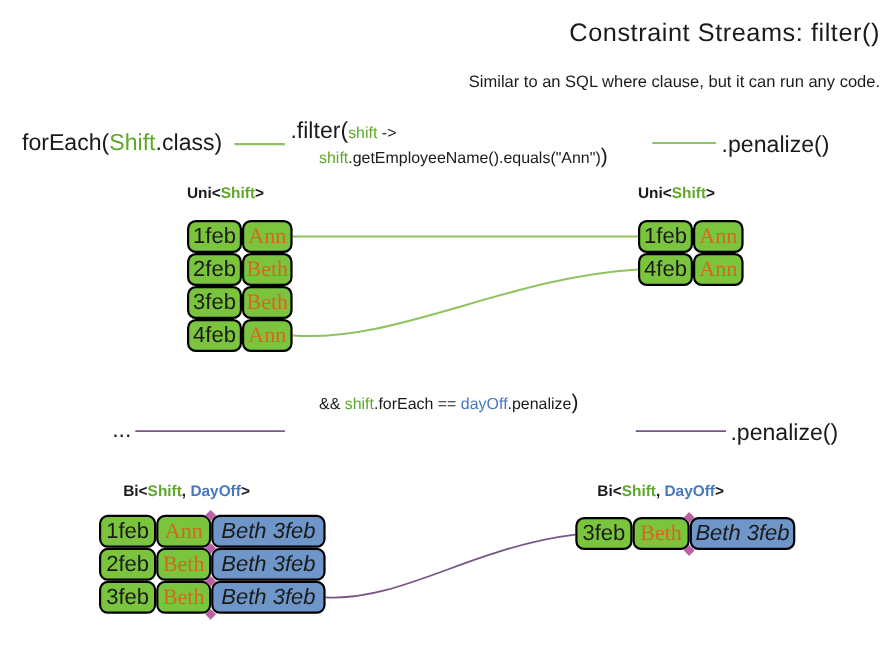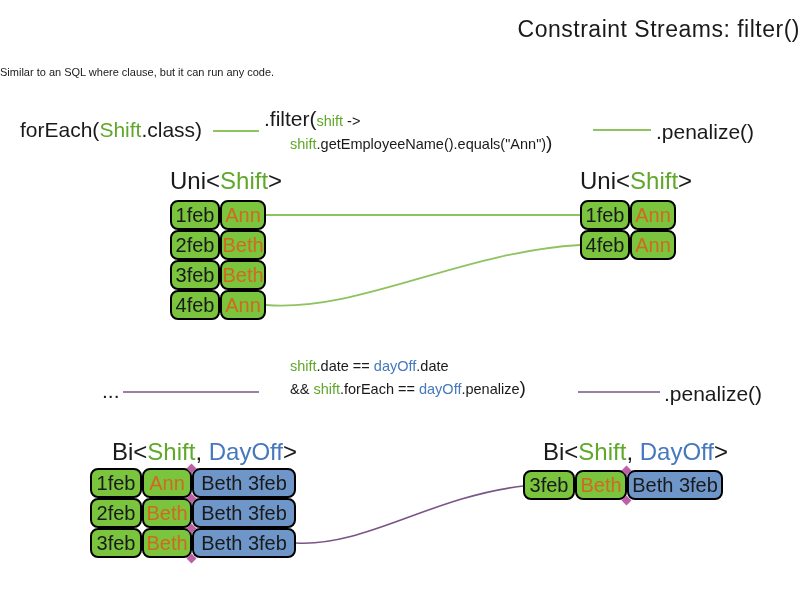--- a/index.html
+++ b/index.html
@@ -3,46 +3,46 @@
 <meta charset="utf-8">
 <style>
   html,body { margin:0; padding:0; background:#fff; }
   #slide {
     position:relative; width:800px; height:600px; background:#ffffff;
     font-family:"Liberation Sans", sans-serif; color:var(--text_black,#1a1a1a);
     overflow:hidden;
   }
   .abs { position:absolute; }
   #title { top:16px; left:0; width:800px; text-align:right; font-size:23px; letter-spacing:0.5px; }
-  #subtitle { top:66px; left:0; width:800px; text-align:left; font-size:11px; }
+  #subtitle { top:66px; left:0; width:800px; text-align:right; font-size:15px; }
 
   .code { position:absolute; white-space:nowrap; }
   .lg { font-size:21px; line-height:26px; }
   .md { font-size:19px; }
   .sm { font-size:14.5px; line-height:21px; }
   .fbody { font-size:14.5px; line-height:21px; padding-left:26px; }
 
   .t-green  { color:var(--text_green); }
   .t-blue   { color:var(--text_blue); }
 
-  .typelabel { position:absolute; font-size:24px; white-space:nowrap; }
+  .typelabel { position:absolute; font-size:14px; white-space:nowrap;font-weight:bold; }
 
   .tbl { position:absolute; z-index:2; }
   .trow { display:flex;justify-content:center; }
   .cell {
     display:flex; align-items:center; justify-content:center;
     height:30px; box-sizing:border-box;
     border:2px solid #000; border-radius:8px;
     background:var(--cell_green); font-size:20px; white-space:nowrap;
   }
-  .cell.dayoff { background:var(--cell_blue); }
+  .cell.dayoff { background:var(--cell_blue);font-style:italic; }
   .uni .date { width:50px; } .uni .name { width:46px; }
   .bi  .date { width:52px; } .bi  .name { width:50px; } .bi .dayoff { width:104px; }
   .bi-right .name { width:52px; } .bi-right .dayoff { width:96px; }
-  .name { color:var(--text_orange); }
+  .name { color:var(--text_orange);font-family:Liberation Serif, serif; }
 
   #connectors { position:absolute; top:0; left:0; z-index:1; pointer-events:none; }
   .stroke-green  { stroke:var(--line_green);  fill:none; }
   .stroke-purple { stroke:var(--line_purple); fill:none; }
 
   .diamond {
     position:absolute; z-index:3; width:7px; height:7px;
     background:var(--diamond_pink); transform:rotate(45deg);
   }
 </style>
@@ -113,23 +113,20 @@
     <div class="trow">
       <div class="cell date">4feb</div>
       <div class="cell name">Ann</div>
     </div>
   </div>
 
   <div class="code lg" style="left:102px; top:378px;">...</div>
 
   <div class="code" style="left:264px; top:356px;">
     <div class="fbody">
-      <span class="t-green">shift</span><span>.date == </span><span class="t-blue">dayOff</span><span>.date</span>
-    </div>
-    <div class="fbody">
       <span>&amp;&amp; </span><span class="t-green">shift</span><span>.forEach == </span><span class="t-blue">dayOff</span><span>.penalize</span><span class="md">)</span>
     </div>
   </div>
 
   <div class="code lg" style="left:664px; top:381px;">.penalize()</div>
 
   <div class="typelabel" style="left:112px; top:438px;">
     <span>Bi&lt;</span><span class="t-green">Shift</span><span>, </span><span class="t-blue">DayOff</span><span>&gt;</span>
   </div>
   <div class="typelabel" style="left:543px; top:438px;">

